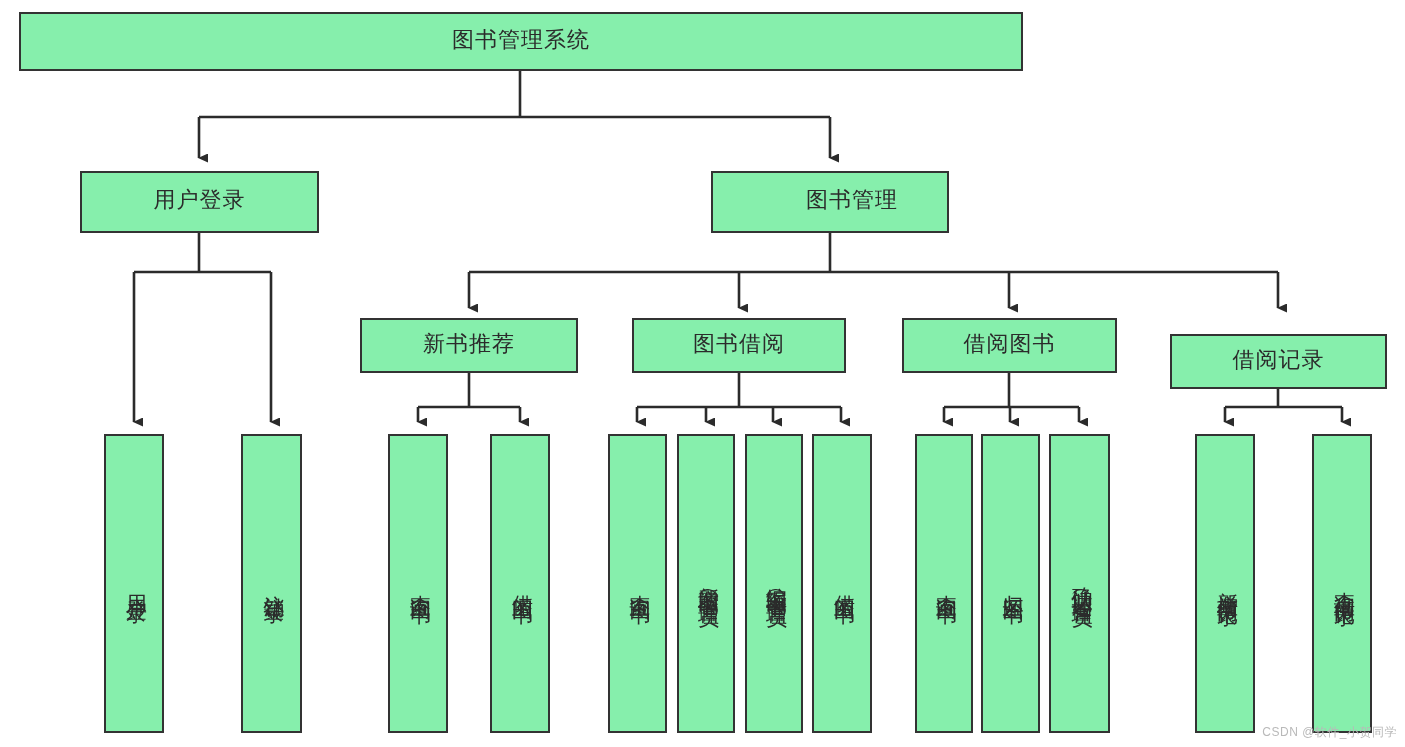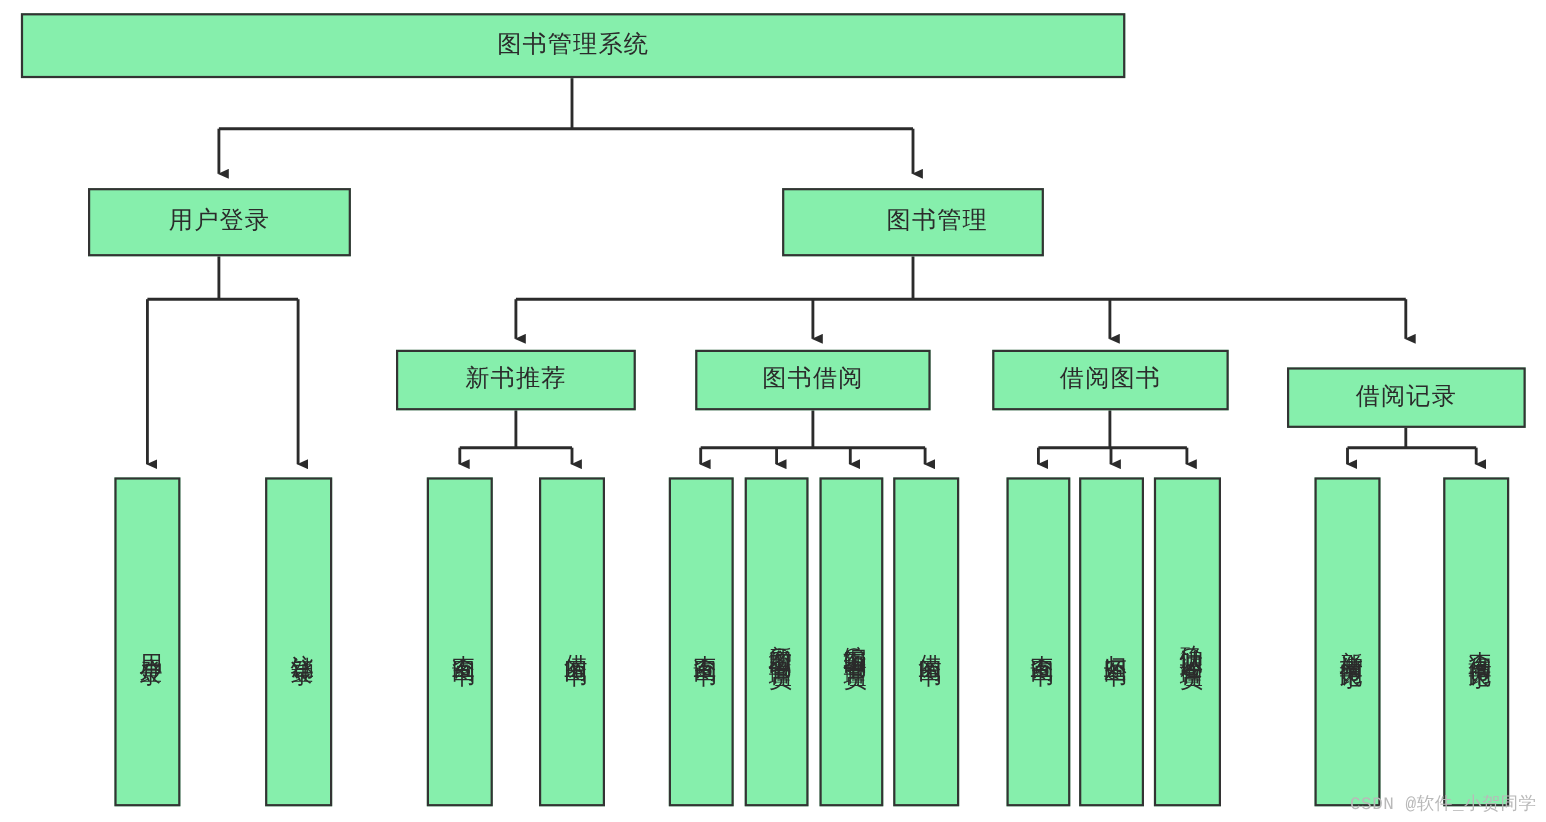--- a/index.html
+++ b/index.html
@@ -50,25 +50,25 @@
   }
   .node.vert > span {
     display: block;
     writing-mode: vertical-rl;
     text-orientation: upright;
   }
   .watermark {
     position: absolute;
     right: 8px;
     bottom: 6px;
-    font-size: 16px;
+    font-size: 12px;
     color: #b9b9b9;
     white-space: nowrap;
     letter-spacing: 0.5px;
-    font-family: Liberation Mono, monospace;
+    font-family: Liberation Sans, sans-serif;
     margin-left: 44px;
   }
 </style>
 </head>
 <body>
 
 <div id="canvas">
 
   <svg class="edges" viewBox="0 0 1405 747">
     <defs>

